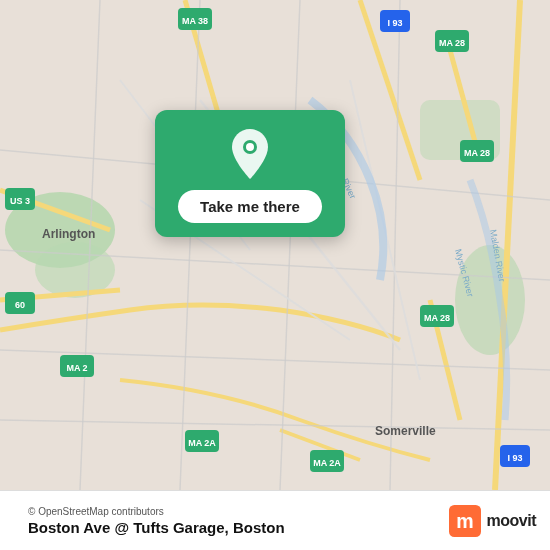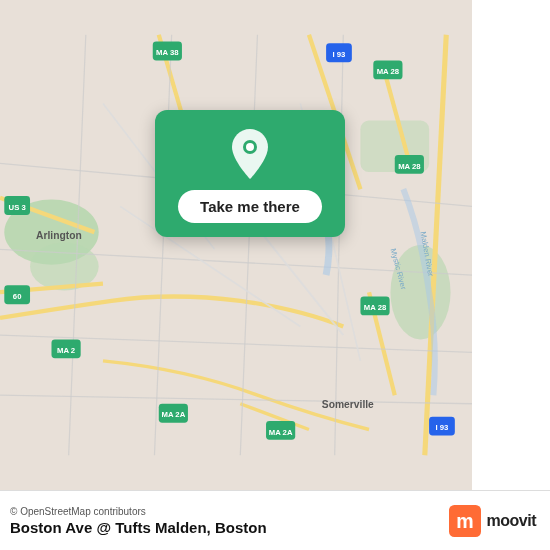--- a/index.html
+++ b/index.html
@@ -5,21 +5,21 @@
     * { margin: 0; padding: 0; box-sizing: border-box; }
     body {
       width: 550px;
       height: 550px;
       overflow: hidden;
       font-family: Arial, sans-serif;
       position: relative;
     }
 
     #map-container {
-      width: 472px;
+      width: 550px;
       height: 490px;
       position: relative;
       overflow: hidden;
       background-color: #e8e0d8;
     }
 
     
     #map-bg {
       width: 100%;
       height: 100%;
@@ -63,21 +63,21 @@
       white-space: nowrap;
     }
 
     #bottom-bar {
       width: 550px;
       height: 60px;
       background: white;
       display: flex;
       align-items: center;
       justify-content: space-between;
-      padding: 0 14px 0 10px;
+      padding: 0 14px 0 28px;
       border-top: 1px solid #ddd;
       position: absolute;
       bottom: 0;
       left: 0;
     }
 
     #bottom-left {
       display: flex;
       flex-direction: column;
       gap: 2px;
@@ -213,21 +213,21 @@
         <circle cx="22" cy="20" r="4" fill="white"></circle>
       </svg>
     </div>
     <button id="take-me-there-btn">Take me there</button>
   </div>
 </div>
 
 <div id="bottom-bar">
   <div id="bottom-left">
     <span id="copyright-text">© OpenStreetMap contributors</span>
-    <span id="location-title">Boston Ave @ Tufts Malden, Boston</span>
+    <span id="location-title">Boston Ave @ Tufts Garage, Boston</span>
   </div>
   <div id="moovit-logo">
 
     <svg id="moovit-icon" viewBox="0 0 36 36" xmlns="http://www.w3.org/2000/svg">
       <rect width="36" height="36" rx="6" fill="#ff6b35"></rect>
       <text x="18" y="26" text-anchor="middle" fill="white" font-size="22" font-weight="900">m</text>
     </svg>
     <span id="moovit-text">moovit</span>
   </div>
 </div>

